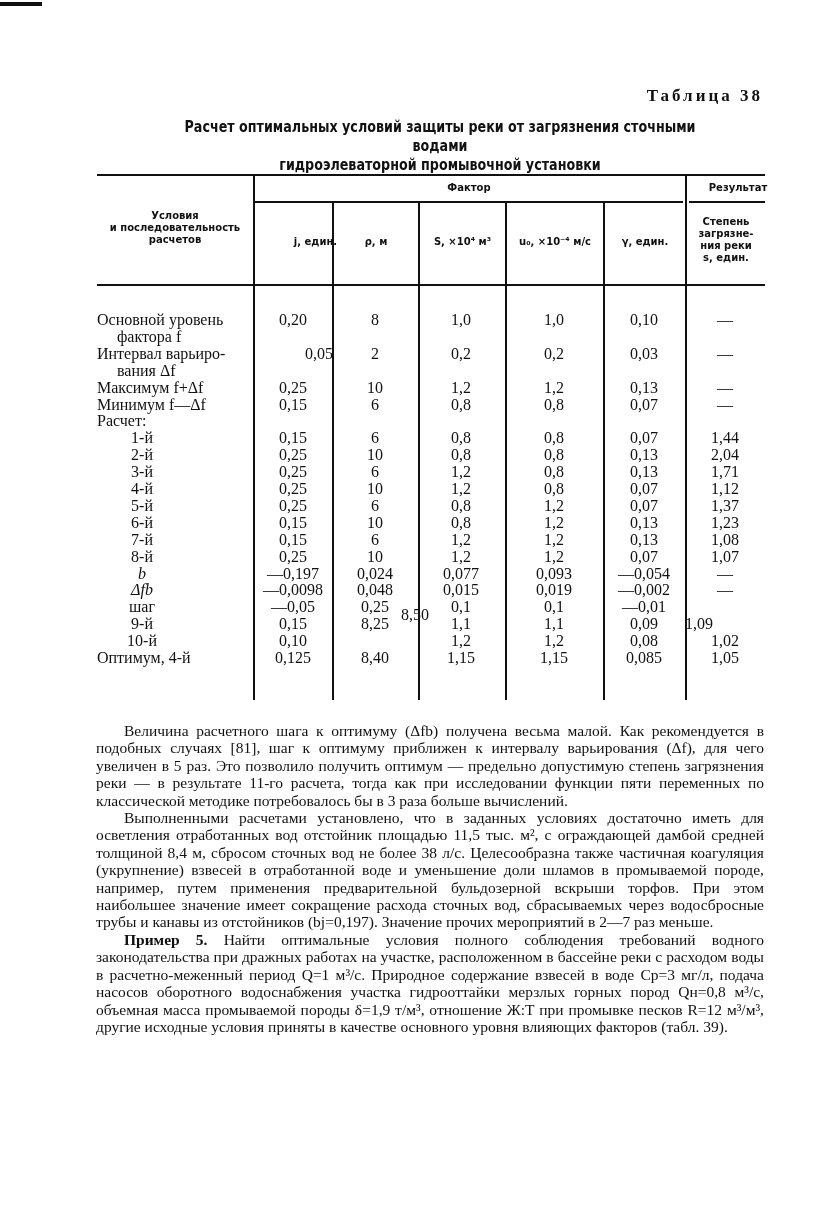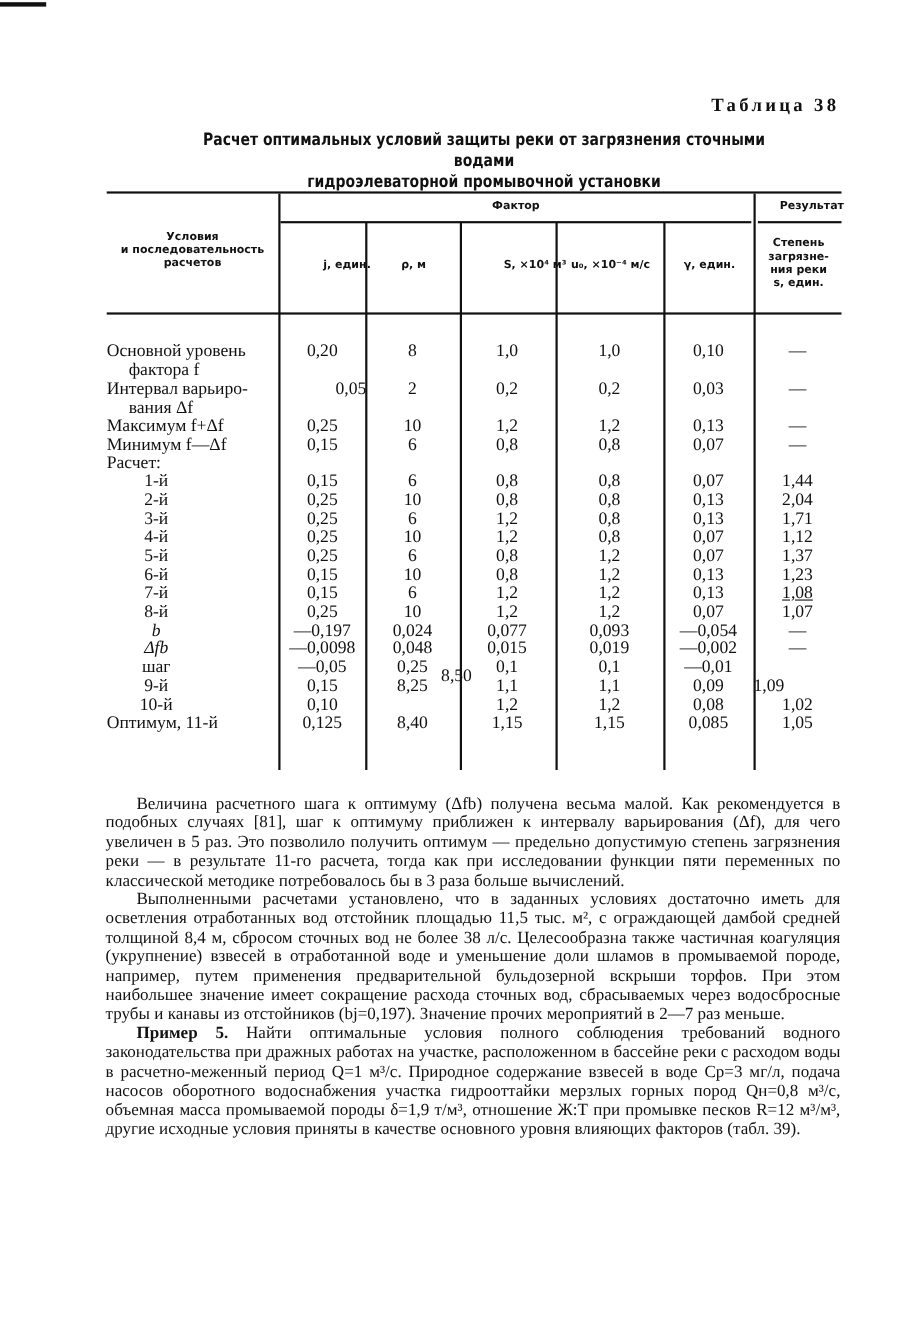--- a/index.html
+++ b/index.html
@@ -45,21 +45,21 @@
   <div class="hdr" style="left:590px;width:78px;top:8px;margin-left:12px;">Результат</div>
   <div class="hdr" style="left:590px;width:78px;top:42px;">
     <div>Степень</div>
     <div>загрязне-</div>
     <div>ния реки</div>
     <div>s, един.</div>
   </div>
   <div id="colhdrs">
       <div class="hdr" style="left: 174px; width: 89px; top: 62px; font-weight: bold;">j, един.</div>
       <div class="hdr" style="left: 237px; width: 84px; top: 62px; font-weight: bold;">ρ, м</div>
-      <div class="hdr" style="left: 323px; width: 85px; top: 62px; font-weight: bold; padding-left: 24px;">S, ×10⁴ м³</div>
+      <div class="hdr" style="left: 323px; width: 85px; top: 62px; font-weight: bold;">S, ×10⁴ м³</div>
       <div class="hdr" style="left: 410px; width: 96px; top: 62px; font-weight: bold;">u₀, ×10⁻⁴ м/с</div>
       <div class="hdr" style="left: 508px; width: 80px; top: 62px; font-weight: bold;">γ, един.</div>
     </div>
   <div id="vlines">
       <div class="vline" style="left: 156px; top: 2px; height: 524px;"></div>
       <div class="vline" style="left: 235px; top: 28px; height: 498px;"></div>
       <div class="vline" style="left: 321px; top: 28px; height: 498px;"></div>
       <div class="vline" style="left: 408px; top: 28px; height: 498px;"></div>
       <div class="vline" style="left: 506px; top: 28px; height: 498px;"></div>
       <div class="vline" style="left: 588px; top: 2px; height: 524px;"></div>
@@ -166,21 +166,21 @@
         <div class="cell" style="top: 339.8px; left: 507px; width: 80px; text-align: center;">0,13</div>
         <div class="cell" style="top: 339.8px; left: 588px; width: 80px; text-align: center;">1,23</div>
       </div>
       <div>
         <div class="rowlabel" style="top: 356.7px; left: 0px; width: 90px; text-align: center;">7-й</div>
         <div class="cell" style="top: 356.7px; left: 156px; width: 80px; text-align: center;">0,15</div>
         <div class="cell" style="top: 356.7px; left: 238px; width: 80px; text-align: center;">6</div>
         <div class="cell" style="top: 356.7px; left: 324px; width: 80px; text-align: center;">1,2</div>
         <div class="cell" style="top: 356.7px; left: 417px; width: 80px; text-align: center;">1,2</div>
         <div class="cell" style="top: 356.7px; left: 507px; width: 80px; text-align: center;">0,13</div>
-        <div class="cell" style="top: 356.7px; left: 588px; width: 80px; text-align: center; text-decoration: underline;">1,08</div>
+        <div class="cell" style="top: 356.7px; left: 588px; width: 80px; text-align: center;">1,08</div>
       </div>
       <div>
         <div class="rowlabel" style="top: 373.6px; left: 0px; width: 90px; text-align: center;">8-й</div>
         <div class="cell" style="top: 373.6px; left: 156px; width: 80px; text-align: center;">0,25</div>
         <div class="cell" style="top: 373.6px; left: 238px; width: 80px; text-align: center;">10</div>
         <div class="cell" style="top: 373.6px; left: 324px; width: 80px; text-align: center;">1,2</div>
         <div class="cell" style="top: 373.6px; left: 417px; width: 80px; text-align: center;">1,2</div>
         <div class="cell" style="top: 373.6px; left: 507px; width: 80px; text-align: center;">0,07</div>
         <div class="cell" style="top: 373.6px; left: 588px; width: 80px; text-align: center;">1,07</div>
       </div>
@@ -223,21 +223,21 @@
       <div>
         <div class="rowlabel" style="top: 458.1px; left: 0px; width: 90px; text-align: center;">10-й</div>
         <div class="cell" style="top: 458.1px; left: 156px; width: 80px; text-align: center;">0,10</div>
         <div class="cell" style="top: 432px; left: 238px; width: 80px; text-align: right; padding-left: 14px;">8,50</div>
         <div class="cell" style="top: 458.1px; left: 324px; width: 80px; text-align: center;">1,2</div>
         <div class="cell" style="top: 458.1px; left: 417px; width: 80px; text-align: center;">1,2</div>
         <div class="cell" style="top: 458.1px; left: 507px; width: 80px; text-align: center;">0,08</div>
         <div class="cell" style="top: 458.1px; left: 588px; width: 80px; text-align: center;">1,02</div>
       </div>
       <div>
-        <div class="rowlabel" style="top: 475px; left: 0px;">Оптимум, 11-й</div>
+        <div class="rowlabel" style="top: 475px; left: 0px;">Оптимум, 4-й</div>
         <div class="cell" style="top: 475px; left: 156px; width: 80px; text-align: center;">0,125</div>
         <div class="cell" style="top: 475px; left: 238px; width: 80px; text-align: center;">8,40</div>
         <div class="cell" style="top: 475px; left: 324px; width: 80px; text-align: center;">1,15</div>
         <div class="cell" style="top: 475px; left: 417px; width: 80px; text-align: center;">1,15</div>
         <div class="cell" style="top: 475px; left: 507px; width: 80px; text-align: center;">0,085</div>
         <div class="cell" style="top: 475px; left: 588px; width: 80px; text-align: center;">1,05</div>
       </div>
     </div>
 </div>
 

